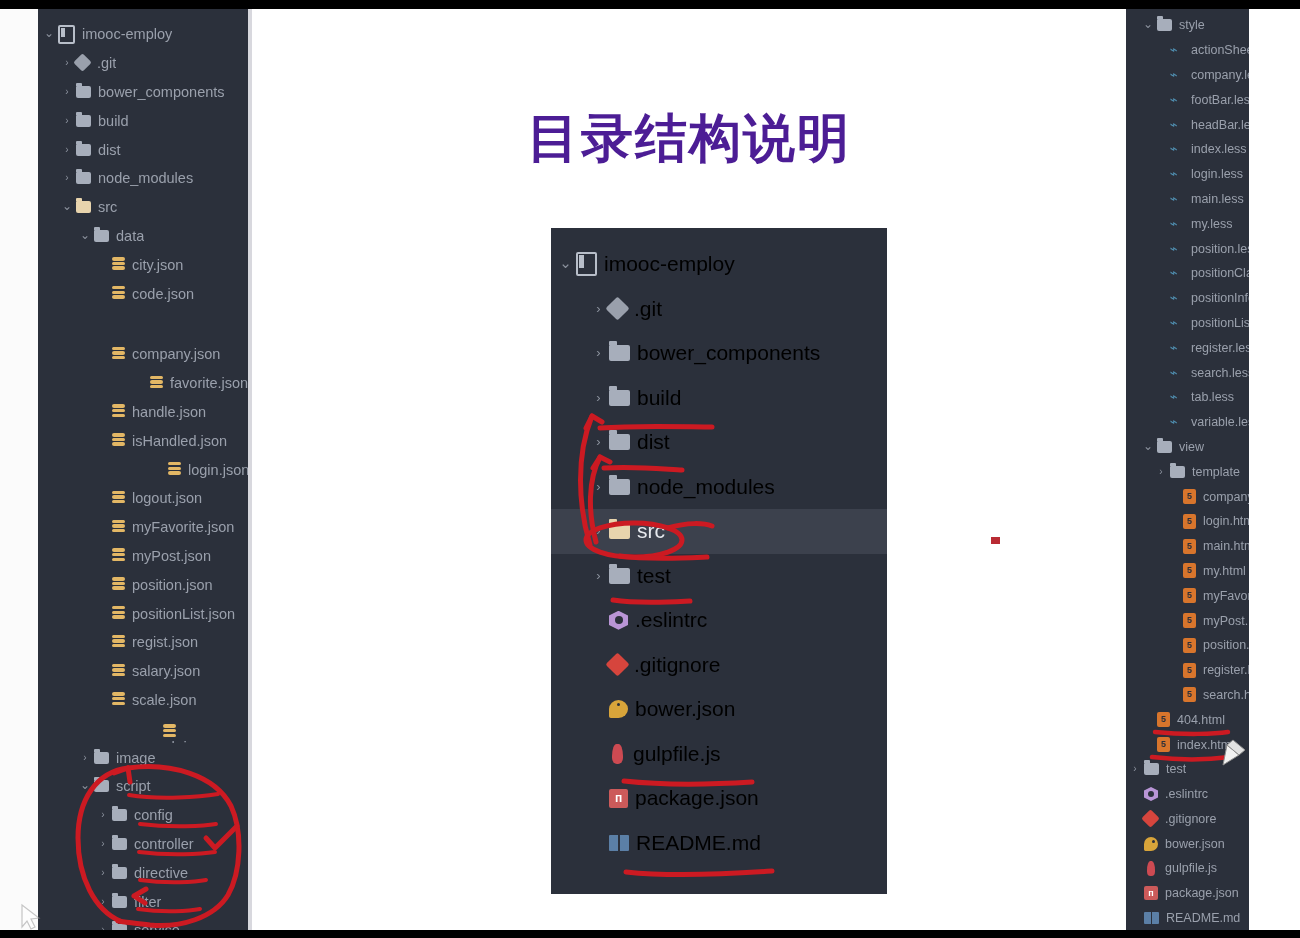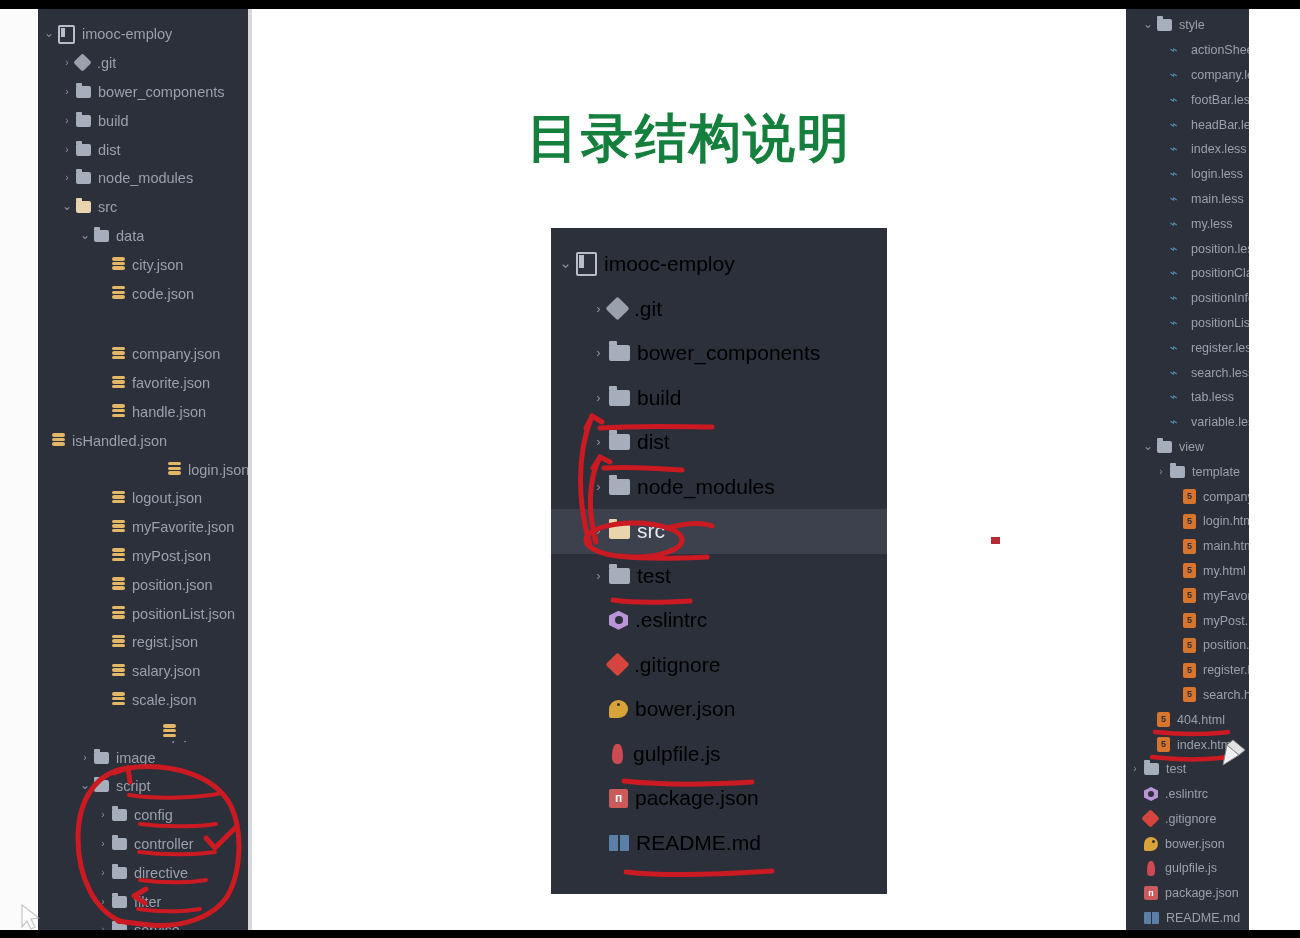--- a/index.html
+++ b/index.html
@@ -28,21 +28,21 @@
   .scroll-strip{position:absolute;top:9px;width:4px;height:921px;background:#d8d8de;z-index:6;}
   #left-scroll{left:248px;}
   .right-white{position:absolute;left:1249px;top:9px;width:51px;height:921px;background:#fff;z-index:6;}
 
   
   #slide{
     position:absolute;left:252px;top:9px;width:874px;height:921px;background:#ffffff;
   }
   #slide-title{
     position:absolute;left:0;top:95px;width:874px;text-align:center;
-    font-size:52px;font-weight:bold;color:#15803d;letter-spacing:2px;
+    font-size:52px;font-weight:bold;color:#4c1d95;letter-spacing:2px;
     font-family:"DejaVu Sans","Liberation Sans",sans-serif;
   }
   #center-tree{
     position:absolute;left:299px;top:219px;width:336px;height:652px;
     background:#2b303b;overflow:hidden;
   }
 
   
   .row{display:flex;align-items:center;white-space:nowrap;height:28.8px;}
   .row.sel{background:#3c414d;}
@@ -181,39 +181,39 @@
       </div>
       <div class="row" style="padding-left: 60px; height: 28.8px; margin-top: 32px;">
         <span class="arrow none"></span>
         <span class="ico ico-json">
           <i></i>
           <i></i>
           <i></i>
         </span>
         <span class="lbl">company.json</span>
       </div>
-      <div class="row" style="padding-left: 60px; height: 28.8px;">
+      <div class="row" style="padding-left: 60px; height: 28.8px; margin-left: 38px;">
         <span class="arrow none"></span>
         <span class="ico ico-json">
           <i></i>
           <i></i>
           <i></i>
         </span>
         <span class="lbl">favorite.json</span>
       </div>
       <div class="row" style="padding-left: 60px; height: 28.8px;">
         <span class="arrow none"></span>
         <span class="ico ico-json">
           <i></i>
           <i></i>
           <i></i>
         </span>
         <span class="lbl">handle.json</span>
       </div>
-      <div class="row" style="height: 28.8px;">
+      <div class="row" style="padding-left: 60px; height: 28.8px;">
         <span class="arrow none"></span>
         <span class="ico ico-json">
           <i></i>
           <i></i>
           <i></i>
         </span>
         <span class="lbl">isHandled.json</span>
       </div>
       <div class="row" style="padding-left: 80px; height: 28.8px; margin-left: 36px;">
         <span class="arrow none"></span>

